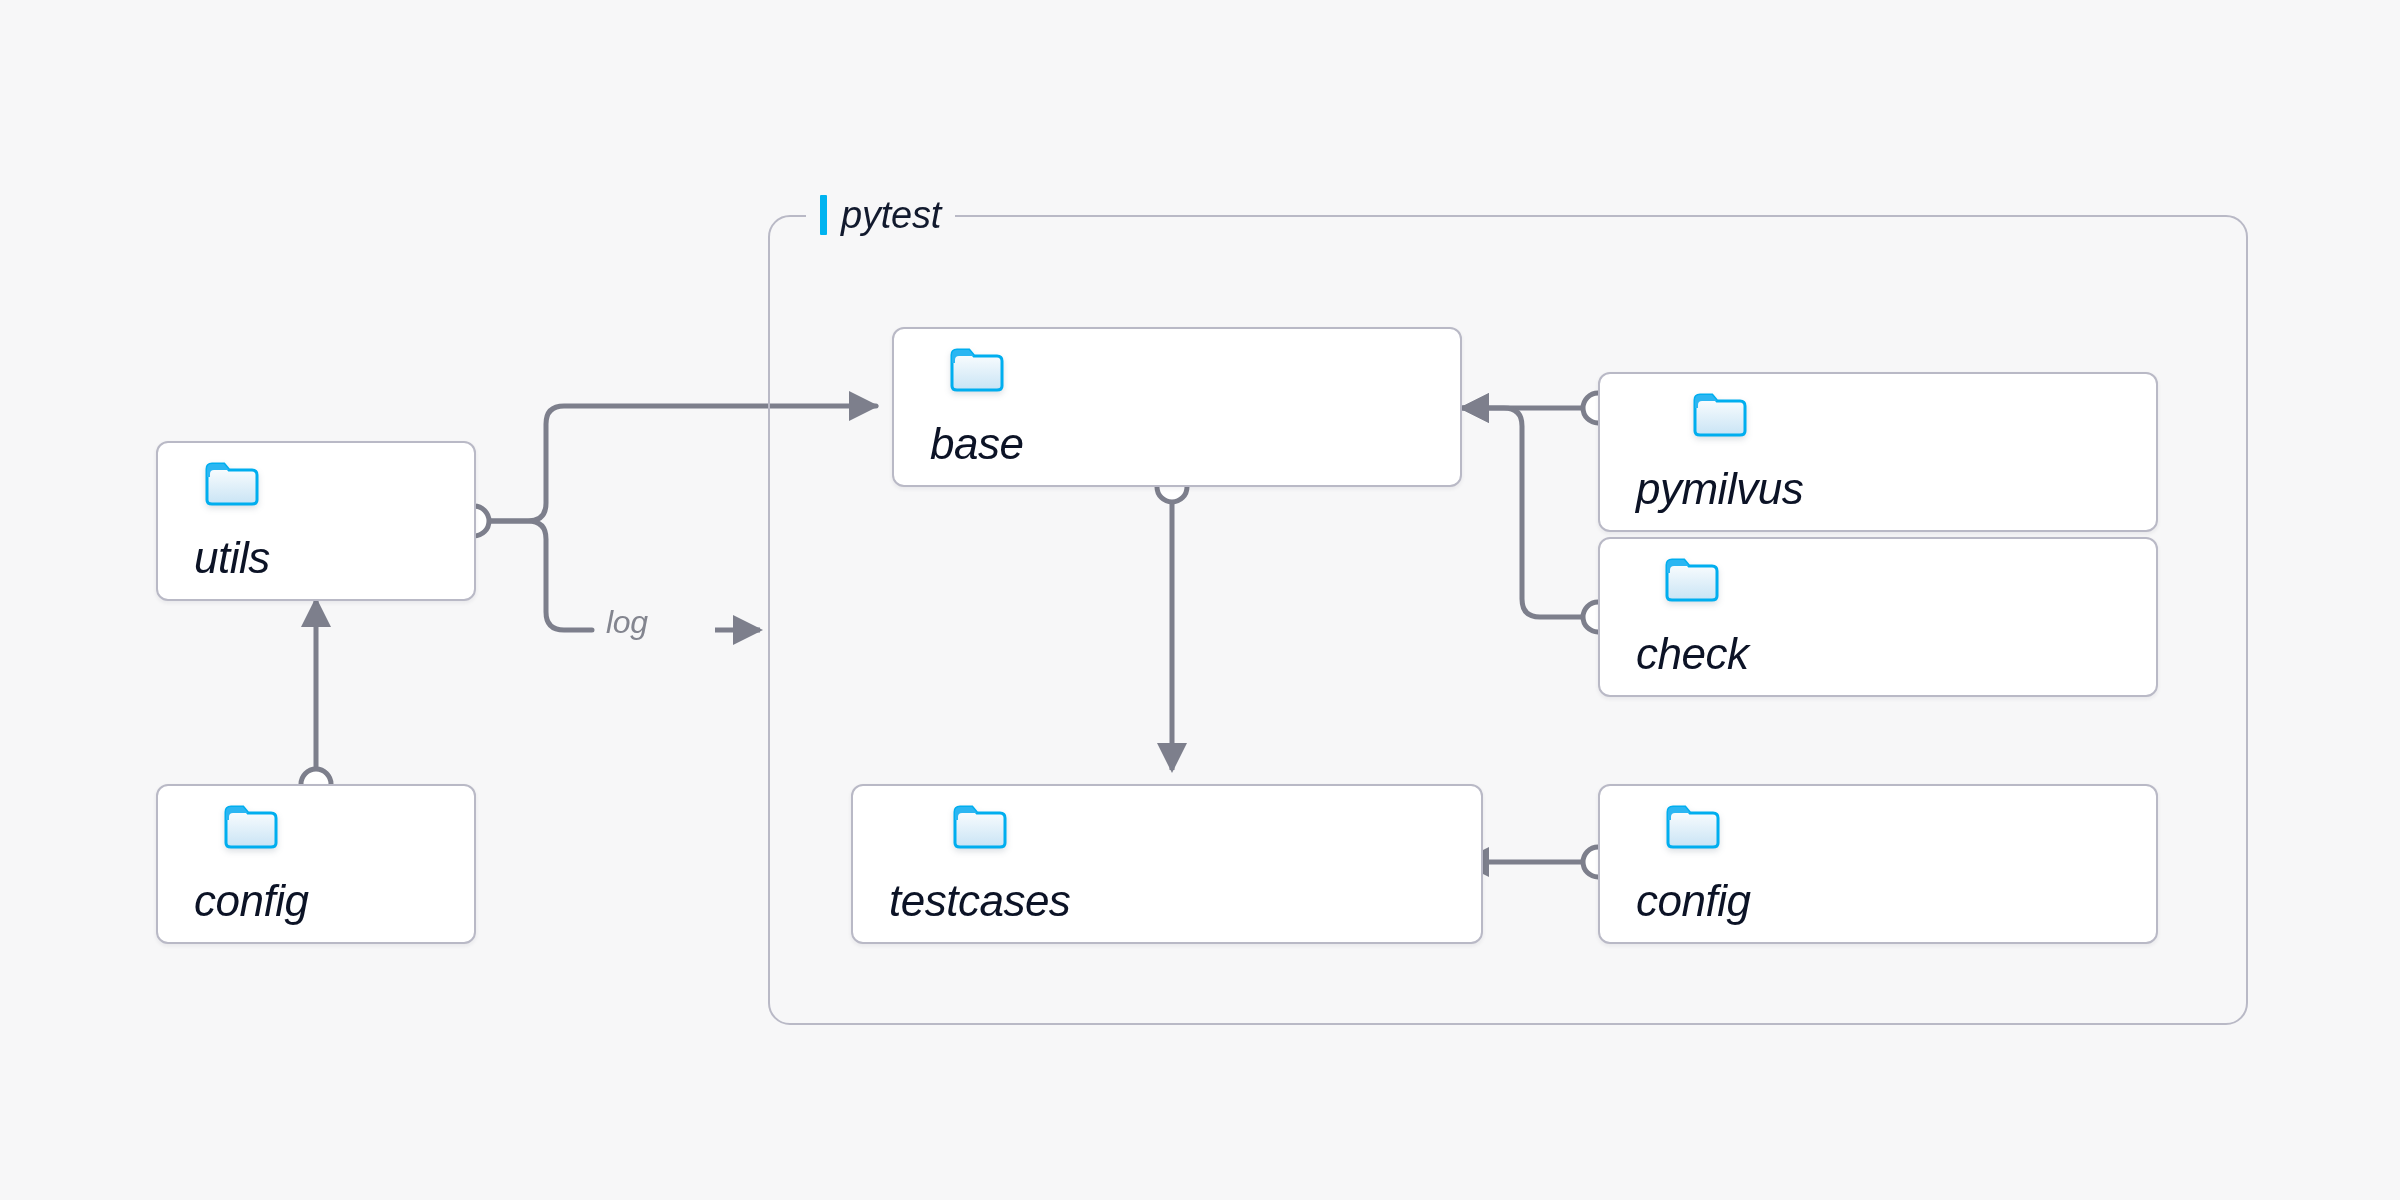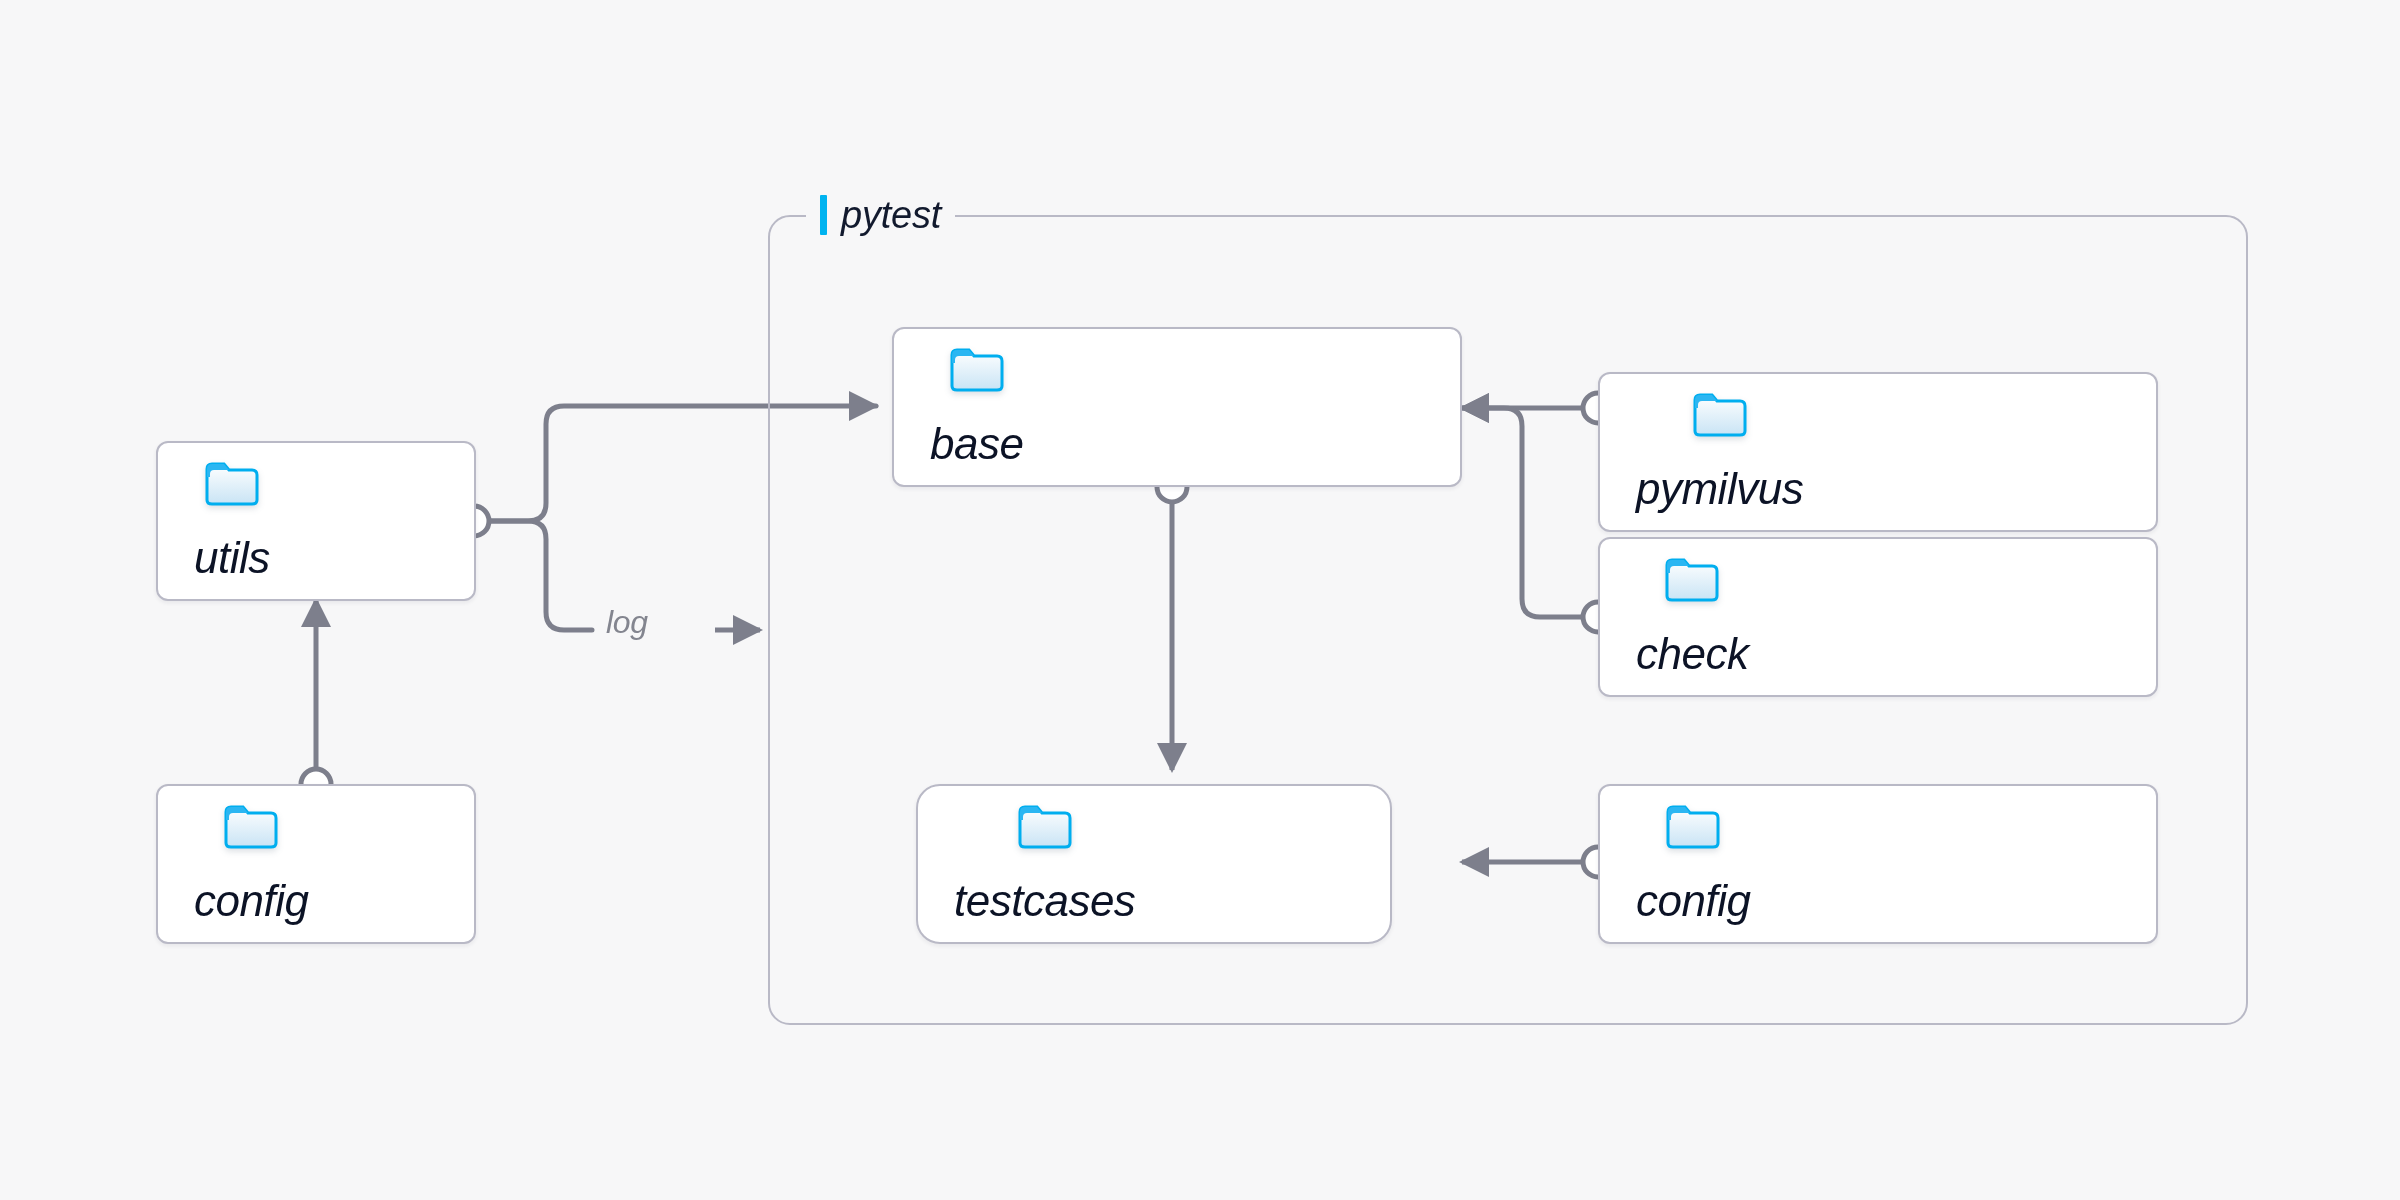--- a/index.html
+++ b/index.html
@@ -186,21 +186,21 @@
   <div class="node" style="left:892px; top:327px; width:570px; height:160px;">
     <div class="node-inner">
       <svg class="folder-icon" viewBox="0 0 56 48">
         <path d="M3 10 Q3 5 8 5 L20 5 L25 11 L48 11 Q53 11 53 16 L53 41 Q53 45 48 45 L8 45 Q3 45 3 41 Z" fill="url(#folderGrad)" stroke="#00aeef" stroke-width="3"></path>
         <path d="M3 10 Q3 5 8 5 L20 5 L25 11 L10 11 Q6 11 6 15 L6 18 L3 18 Z" fill="#2bb6f2"></path>
       </svg>
       <span class="node-label">base</span>
     </div>
   </div>
 
-  <div class="node" style="left:916px; top:784px; width:476px; height:160px;border-radius:24px;">
+  <div class="node" style="left:851px; top:784px; width:632px; height:160px;">
     <div class="node-inner">
       <svg class="folder-icon" viewBox="0 0 56 48">
         <path d="M3 10 Q3 5 8 5 L20 5 L25 11 L48 11 Q53 11 53 16 L53 41 Q53 45 48 45 L8 45 Q3 45 3 41 Z" fill="url(#folderGrad)" stroke="#00aeef" stroke-width="3"></path>
         <path d="M3 10 Q3 5 8 5 L20 5 L25 11 L10 11 Q6 11 6 15 L6 18 L3 18 Z" fill="#2bb6f2"></path>
       </svg>
       <span class="node-label">testcases</span>
     </div>
   </div>
 
   <div class="node" style="left:1598px; top:327px; width:560px; height:160px;margin-top:45px;">

